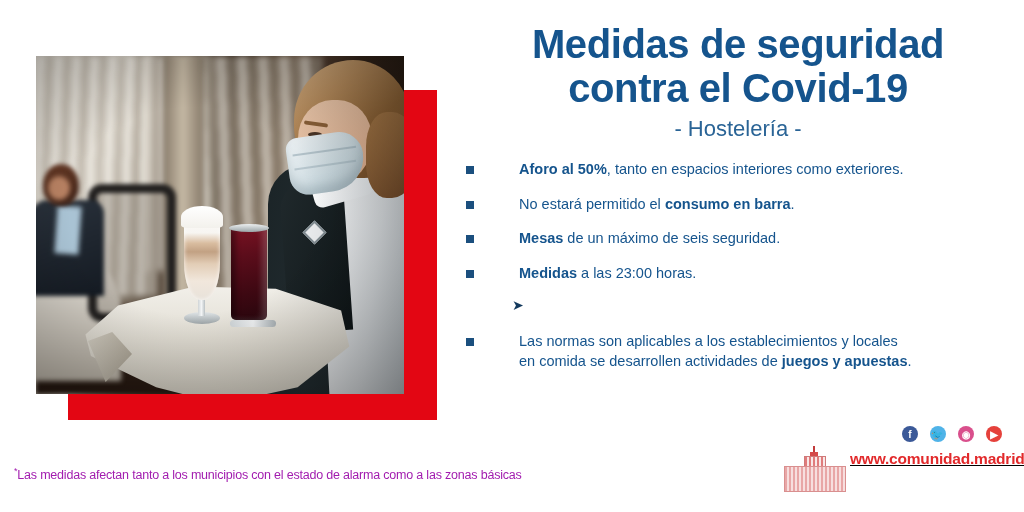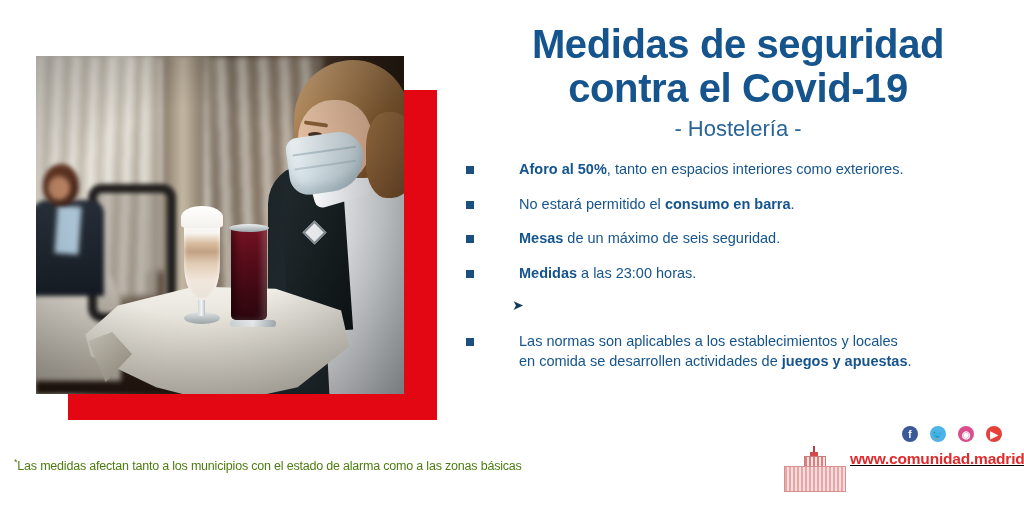--- a/index.html
+++ b/index.html
@@ -300,22 +300,22 @@
     font-size: 14px;
     line-height: 1.3;
     margin-right: 8px;
   }
   .subitem .bullet-txt { font-size: 14.5px; }
 
   
   .footnote {
     position: absolute;
     left: 14px;
-    bottom: 39px;
-    color: #4d7c0f;
+    bottom: 30px;
+    color: #a21caf;
     font-size: 12.5px;
     letter-spacing: -0.2px;
   }
   .footnote sup { font-size: 9px; }
 
   .brand {
     position: absolute;
     right: 12px;
     bottom: 14px;
     width: 230px;

